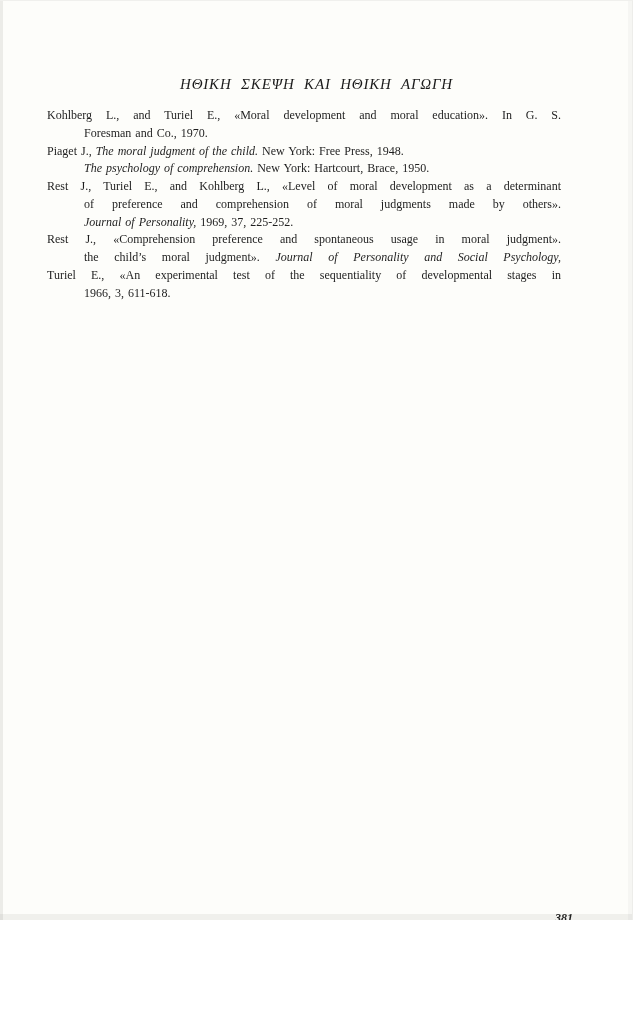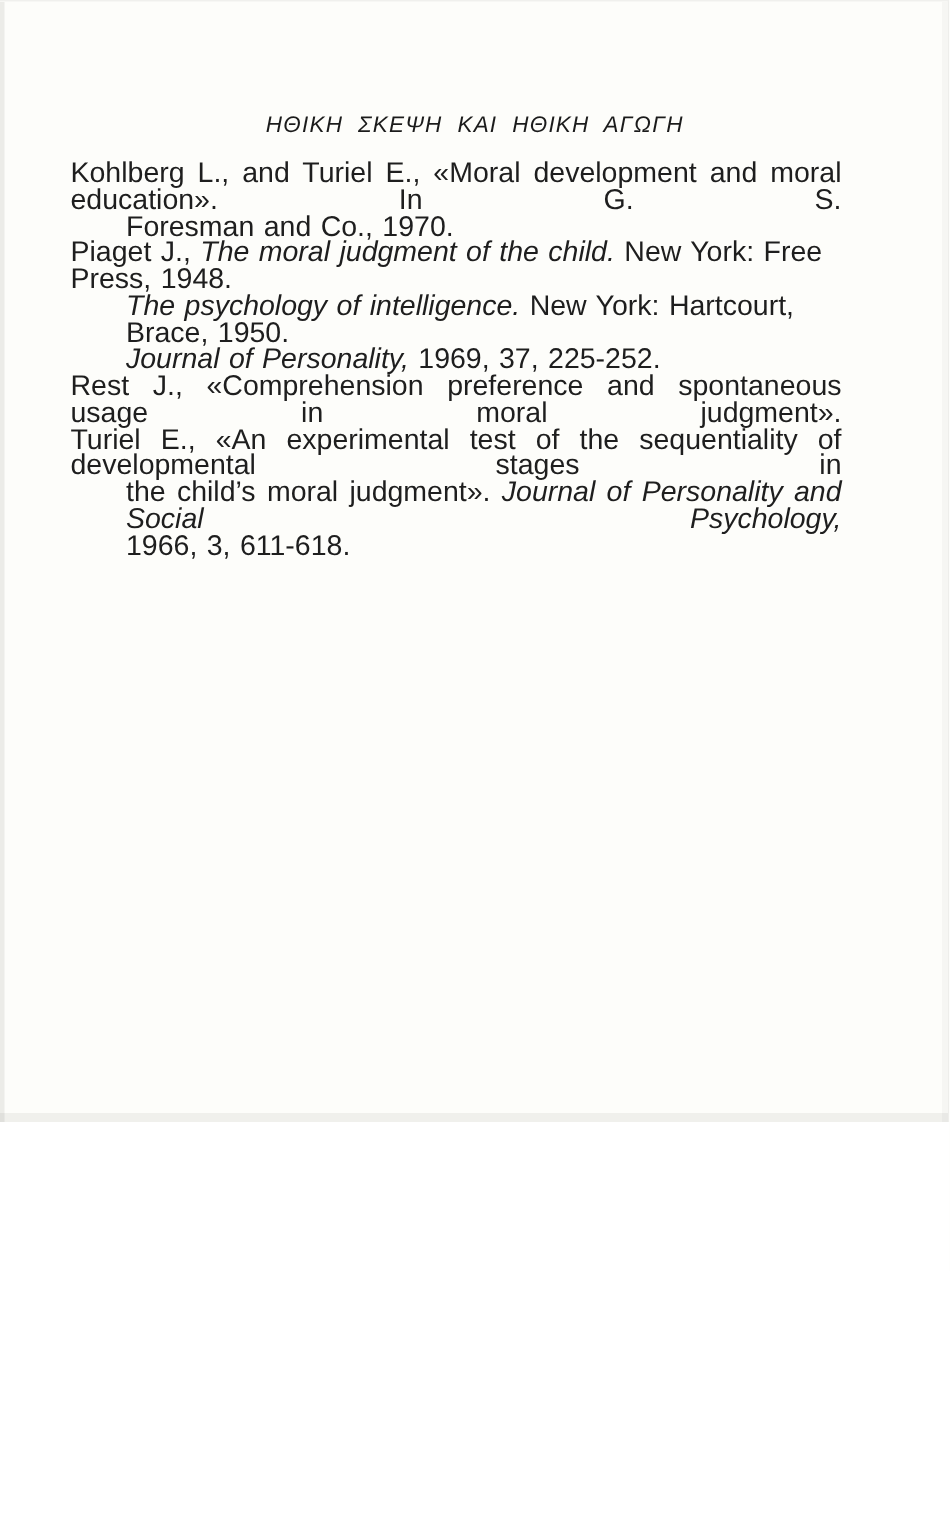--- a/index.html
+++ b/index.html
@@ -3,25 +3,25 @@
 <meta charset="utf-8">
 <style>
   html, body {
     margin: 0;
     padding: 0;
     background: #ffffff;
   }
   .page {
     position: relative;
     width: 633px;
-    height: 748px;
+    height: 920px;
     background: #fdfdfa;
     box-sizing: border-box;
     overflow: hidden;
-    font-family: Liberation Sans, sans-serif;
+    font-family: Liberation Serif, serif;
     color: #1e1e1e;
   }
   
   .page::after {
     content: "";
     position: absolute;
     inset: 0;
     pointer-events: none;
     border-top: 1px solid rgba(0,0,0,0.05);
     border-right: 1px solid rgba(0,0,0,0.06);
@@ -36,21 +36,21 @@
     font-style: italic;
     font-size: 15px;
     line-height: 20px;
     letter-spacing: 0.8px;
     word-spacing: 5px;
     color: #1b1b1b;
     white-space: nowrap;
   }
   .refs {
     margin: 13px 72px 0 47px;
-    font-size: 19px;
+    font-size: 12px;
   }
   .ref-line {
     line-height: 17.75px;
     word-spacing: 1px;
   }
   .ref-line.justify {
     text-align: justify;
     text-align-last: justify;
     -moz-text-align-last: justify;
   }
@@ -76,29 +76,31 @@
 <div class="page">
   <div class="title">ΗΘΙΚΗ ΣΚΕΨΗ ΚΑΙ ΗΘΙΚΗ ΑΓΩΓΗ</div>
 
   <div class="refs" id="refs">
       <div class="ref-entry">
         <div class="ref-line justify"><span>Kohlberg L., and Turiel E., «Moral development and moral education». In G. S.</span></div>
         <div class="ref-line indent"><span>Foresman and Co., 1970.</span></div>
       </div>
       <div class="ref-entry">
         <div class="ref-line"><span>Piaget J., </span><span class="it">The moral judgment of the child.</span><span> New York: Free Press, 1948.</span></div>
-        <div class="ref-line indent"><span class="it">The psychology of intelligence.</span><span> New York: Hartcourt, Brace, 1950.</span></div>
+        <div class="ref-line indent"><span class="it">The psychology of comprehension.</span><span> New York: Hartcourt, Brace, 1950.</span></div>
       </div>
       <div class="ref-entry">
+        <div class="ref-line justify"><span>Rest J., Turiel E., and Kohlberg L., «Level of moral development as a determinant</span></div>
+        <div class="ref-line indent justify"><span>of preference and comprehension of moral judgments made by others».</span></div>
         <div class="ref-line indent"><span class="it">Journal of Personality,</span><span> 1969, 37, 225-252.</span></div>
       </div>
       <div class="ref-entry">
         <div class="ref-line justify"><span>Rest J., «Comprehension preference and spontaneous usage in moral judgment».</span></div>
       </div>
       <div class="ref-entry">
+        <div class="ref-line indent justify"><span>the child’s moral judgment». </span><span class="it">Journal of Personality and Social Psychology,</span></div>
         <div class="ref-line justify"><span>Turiel E., «An experimental test of the sequentiality of developmental stages in</span></div>
-        <div class="ref-line indent justify"><span>the child’s moral judgment». </span><span class="it">Journal of Personality and Social Psychology,</span></div>
         <div class="ref-line indent"><span>1966, 3, 611-618.</span></div>
       </div>
     </div>
 
   <div class="page-number">381</div>
 </div>
 
 </body></html>

